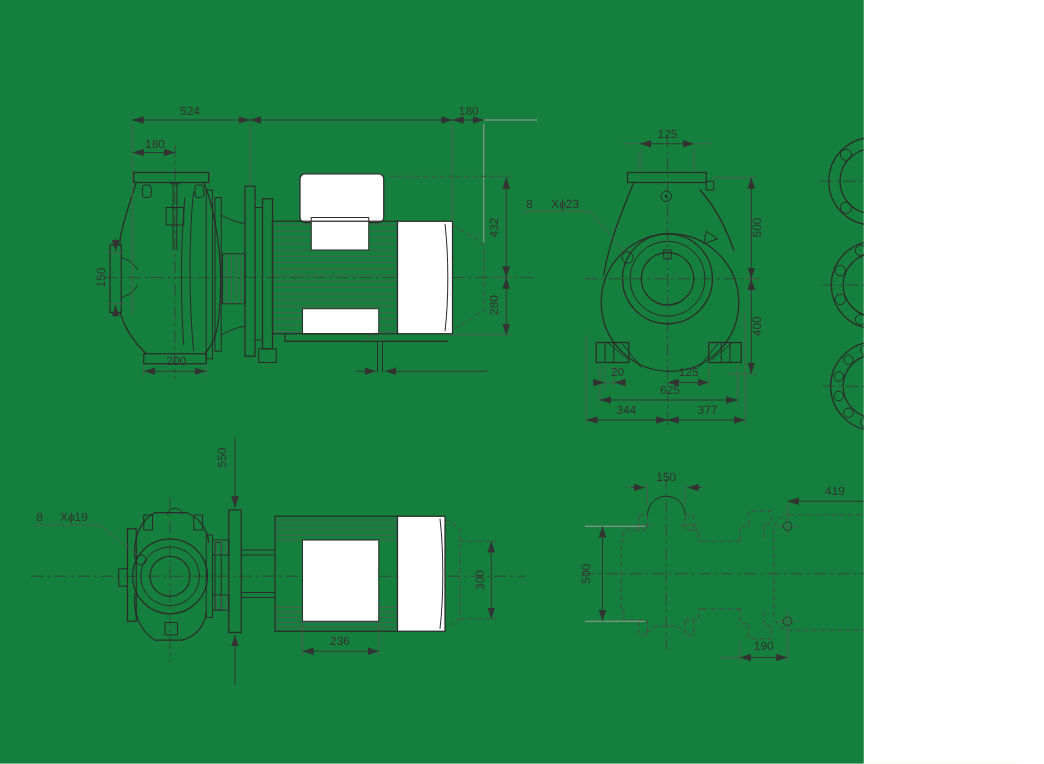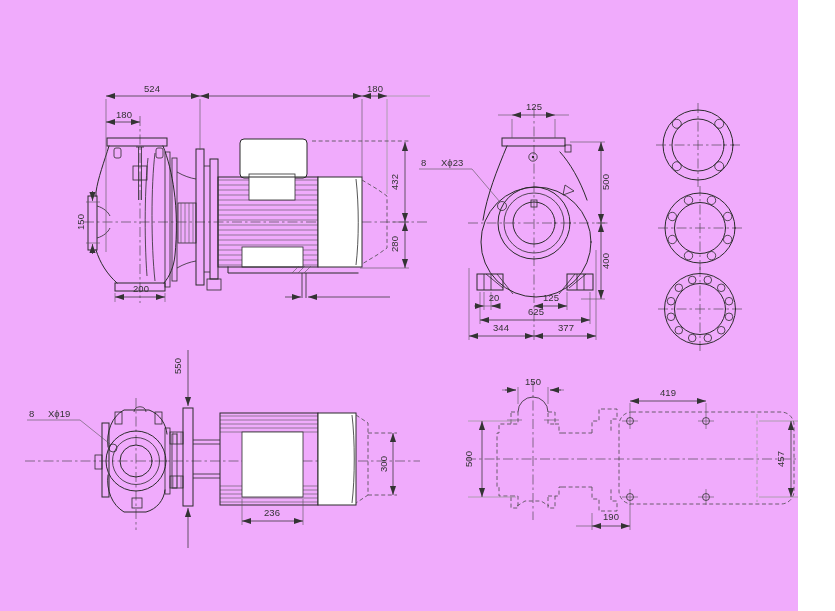--- a/index.html
+++ b/index.html
@@ -1,16 +1,16 @@
 <!DOCTYPE html>
 <html><head>
 <meta charset="utf-8">
 <style>
   html,body{margin:0;padding:0;background:#fff;}
-  .stage{width:798px;height:611px;background:#f0abfc;position:relative;overflow:hidden;}
+  .stage{width:691px;height:611px;background:#15803d;position:relative;overflow:hidden;}
   svg{display:block;}
   .o  {stroke:#2b2b2b;stroke-width:1;fill:none;stroke-linecap:square;}
   .o2 {stroke:#2b2b2b;stroke-width:.8;fill:none;}
   .t  {stroke:#555;stroke-width:.6;fill:none;}
   .d  {stroke:#333;stroke-width:.75;fill:none;}
   .g  {stroke:#9c9c9c;stroke-width:.8;fill:none;}
   .cl {stroke:#3a3a3a;stroke-width:.6;fill:none;stroke-dasharray:10 3 2.5 3;}
   .dsh{stroke:#4a4a4a;stroke-width:.8;fill:none;stroke-dasharray:4 2.6;}
   .gdsh{stroke:#9c9c9c;stroke-width:.8;fill:none;stroke-dasharray:4 2.6;}
   .wf {fill:#ffffff;stroke:#2b2b2b;stroke-width:1;}

